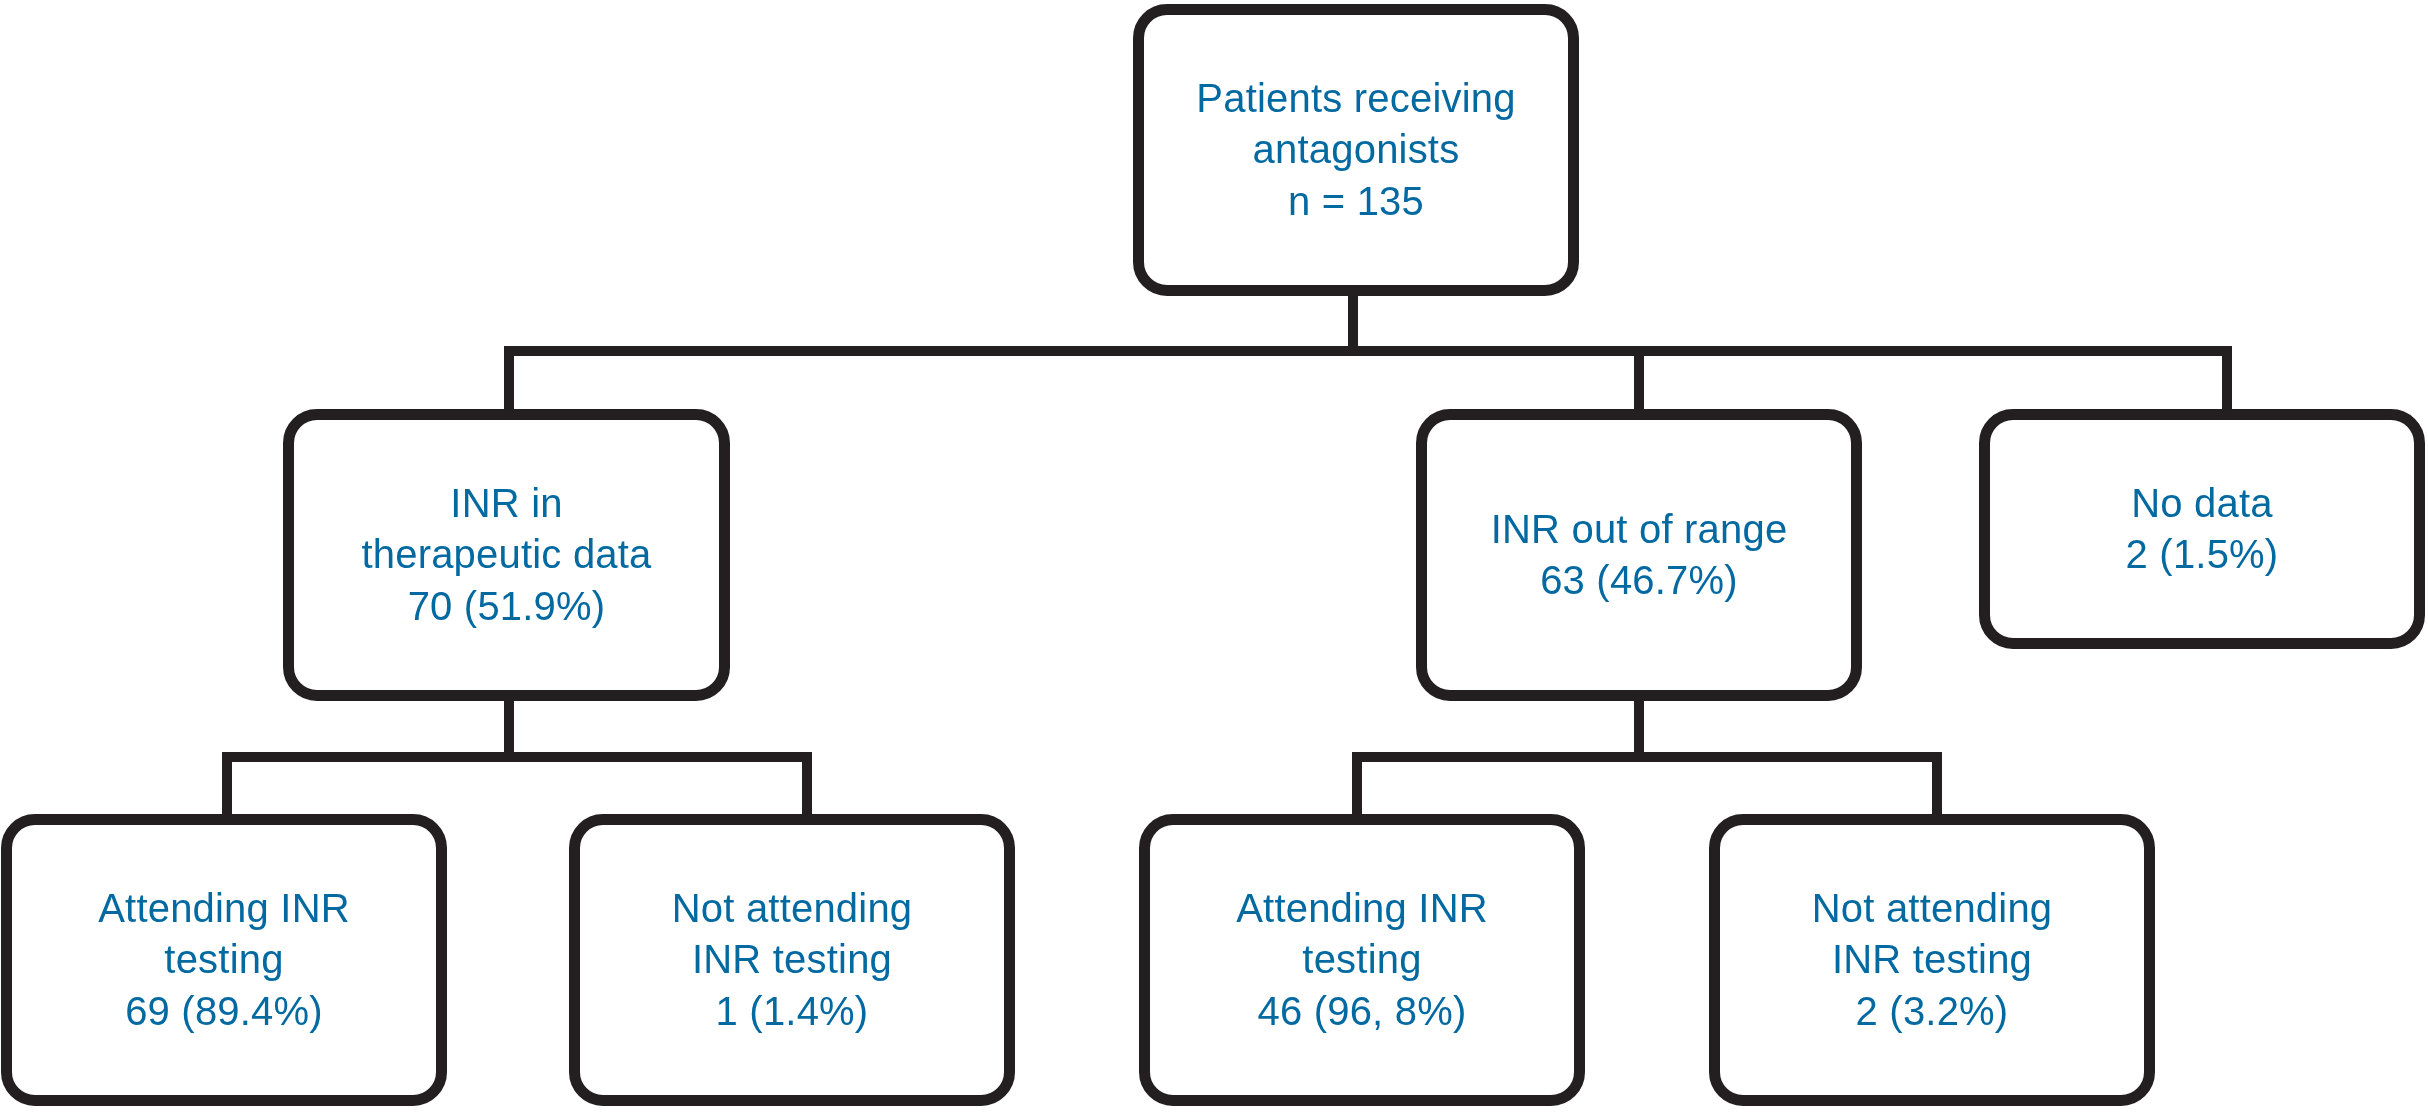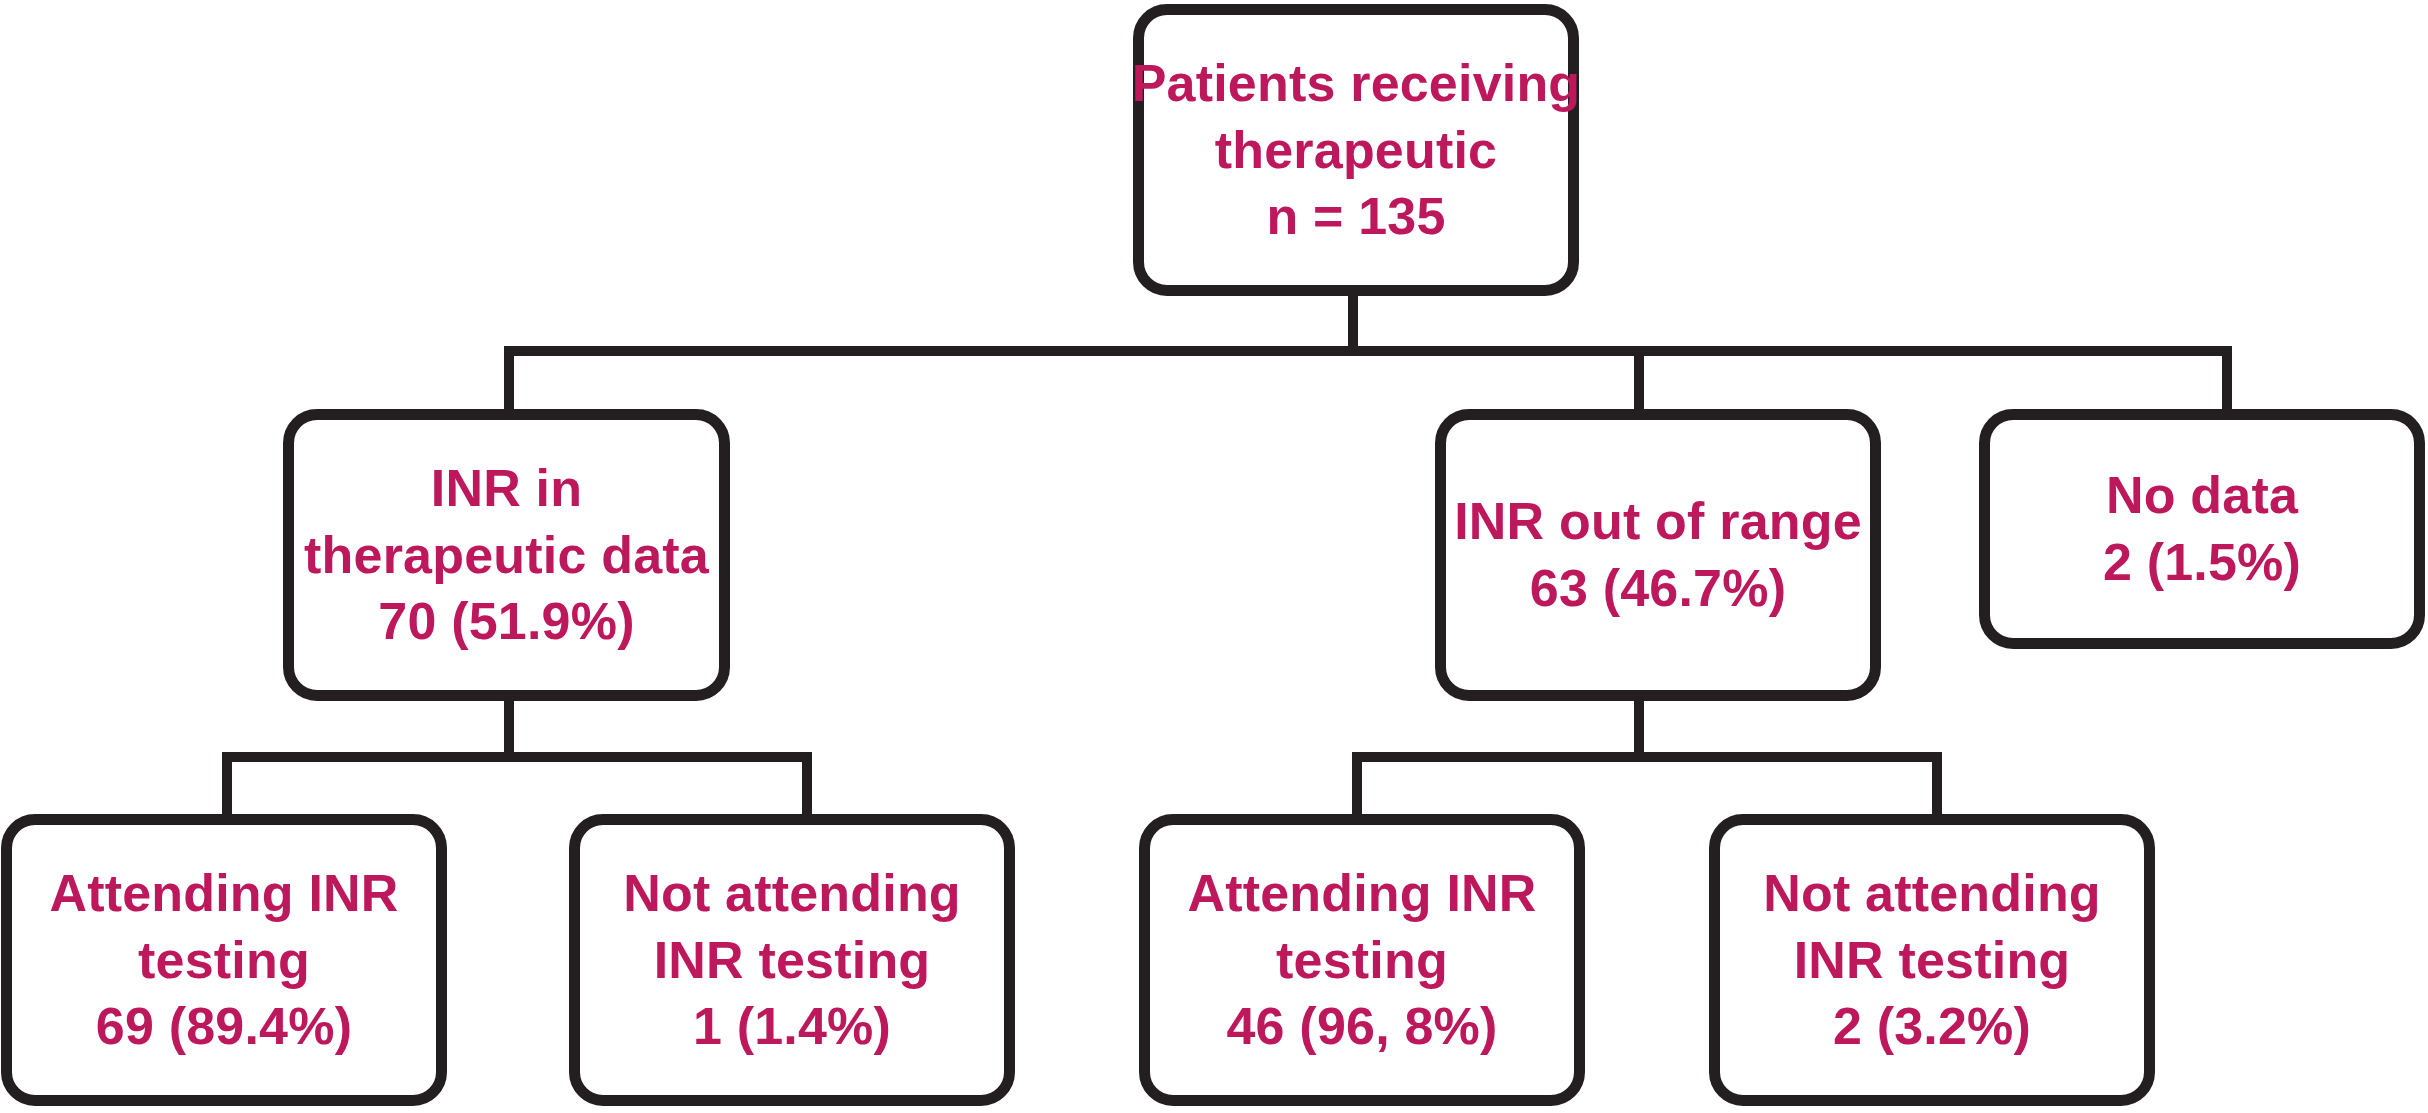--- a/index.html
+++ b/index.html
@@ -25,26 +25,25 @@
     border-radius: 34px;
     display: flex;
     flex-direction: column;
     align-items: center;
     justify-content: center;
     text-align: center;
     z-index: 3;
   }
   .node .line {
     display: block;
-    font-size: 52px;
+    font-size: 40px;
     line-height: 1.28;
     letter-spacing: 0.2px;
     white-space: nowrap;
-    color: #be185d;
-    font-weight: bold;
+    color: #0369a1;
   }
   .edge {
     position: absolute;
     background: #231f20;
     z-index: 1;
   }
   .edge.v { width: 10px; }
   .edge.h { height: 10px; }
 </style>
 </head>
@@ -63,31 +62,31 @@
   <div class="edge v" style="left:222px; top:752px; height:70px;"></div>
   <div class="edge v" style="left:802px; top:752px; height:70px;"></div>
 
   <div class="edge v" style="left:1634px; top:694px; height:68px;"></div>
   <div class="edge h" style="left:1352px; top:752px; width:590px;"></div>
   <div class="edge v" style="left:1352px; top:752px; height:70px;"></div>
   <div class="edge v" style="left:1932px; top:752px; height:70px;"></div>
 
   <div class="node" style="left:1133px; top:4px; width:446px; height:292px;">
     <span class="line">Patients receiving</span>
-    <span class="line">therapeutic</span>
+    <span class="line">antagonists</span>
     <span class="line">n = 135</span>
   </div>
 
   <div class="node" style="left:283px; top:409px; width:447px; height:292px;">
     <span class="line">INR in</span>
     <span class="line">therapeutic data</span>
     <span class="line">70 (51.9%)</span>
   </div>
 
-  <div class="node" style="left:1416px; top:409px; width:446px; height:292px;margin-left:19px;">
+  <div class="node" style="left:1416px; top:409px; width:446px; height:292px;">
     <span class="line">INR out of range</span>
     <span class="line">63 (46.7%)</span>
   </div>
 
   <div class="node" style="left:1979px; top:409px; width:446px; height:240px;">
     <span class="line">No data</span>
     <span class="line">2 (1.5%)</span>
   </div>
 
   <div class="node" style="left:1px; top:814px; width:446px; height:292px;">

